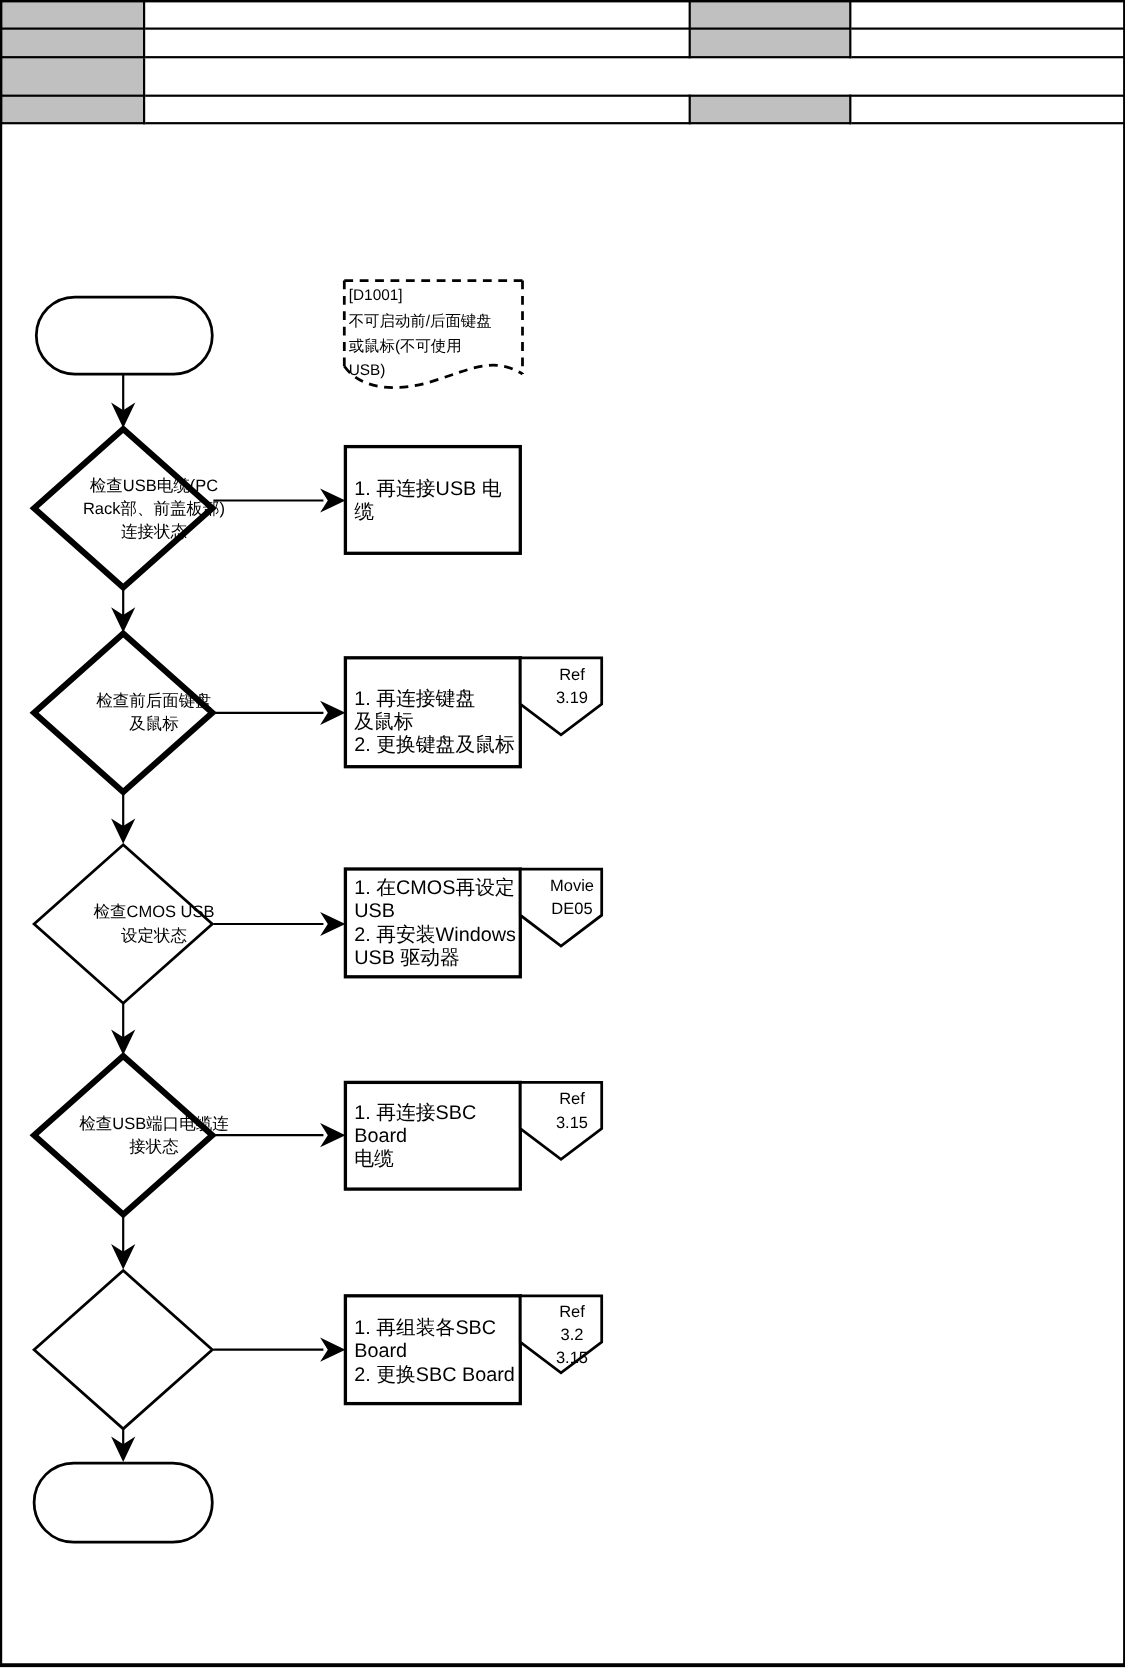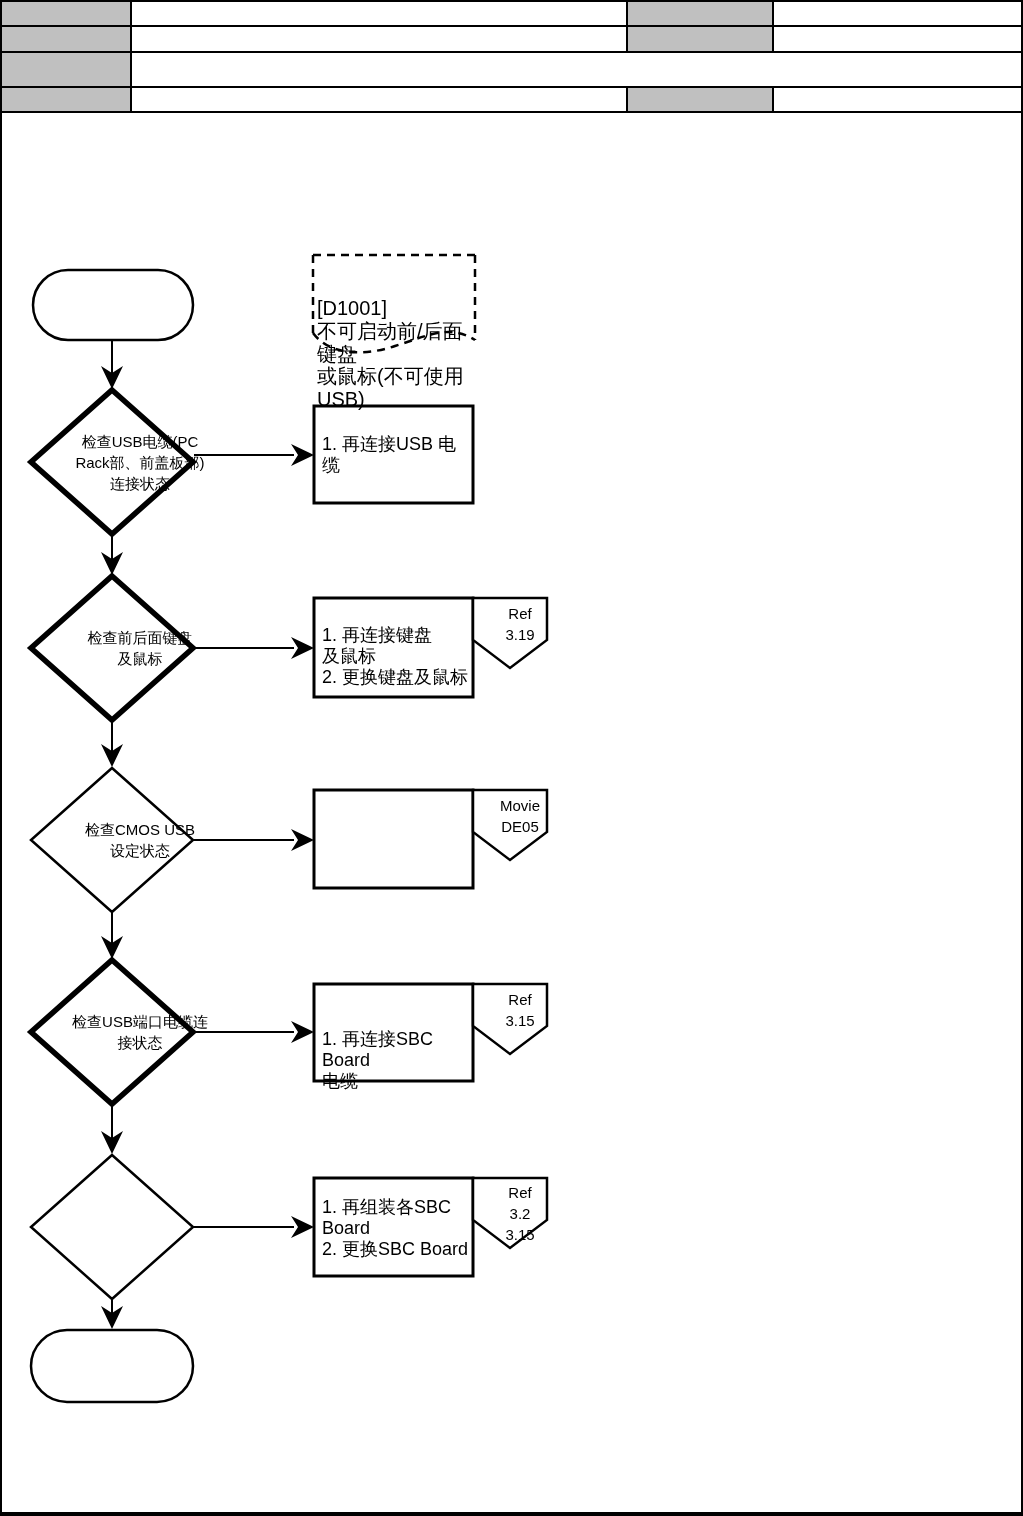--- a/index.html
+++ b/index.html
@@ -28,21 +28,21 @@
     left:322px; width:150px;
     display:flex; flex-direction:column; justify-content:center;
     text-align:left; font-size:18px; line-height:21px;
   }
   .f {
     left:473px; width:94px; text-align:center;
     font-size:15px; line-height:21px;
   }
   .note-txt {
     left:317px; top:257px; width:156px;
-    font-size:20px; line-height:22.8px;margin-top:40px;
+    font-size:14px; line-height:22.8px;
   }
 </style>
 </head>
 <body>
 
 <div class="page">
 
   <table class="hdr">
     <tbody>
         <tr>
@@ -140,21 +140,25 @@
 及鼠标</div>
   <div class="txt q" style="top:957px;">检查USB端口电缆连
 接状态</div>
   <div class="txt q" style="top:765px;">检查CMOS USB
 设定状态</div>
 
   <div class="txt a" style="top:409px;height:91px;">1. 再连接USB 电缆</div>
   <div class="txt a" style="top:601px;height:111px;">1. 再连接键盘
 及鼠标
 2. 更换键盘及鼠标</div>
-  <div class="txt a" style="top:987px;height:91px;margin-top:28px;">1. 再连接SBC Board
+  <div class="txt a" style="top:793px;height:92px;">1. 在CMOS再设定
+USB
+2. 再安装Windows
+USB 驱动器</div>
+  <div class="txt a" style="top:987px;height:91px;">1. 再连接SBC Board
 电缆</div>
   <div class="txt a" style="top:1181px;height:94px;">1. 再组装各SBC
 Board
 2. 更换SBC Board</div>
 
   <div class="txt f" style="top:603px;">Ref
 3.19</div>
   <div class="txt f" style="top:795px;">Movie
 DE05</div>
   <div class="txt f" style="top:989px;">Ref

